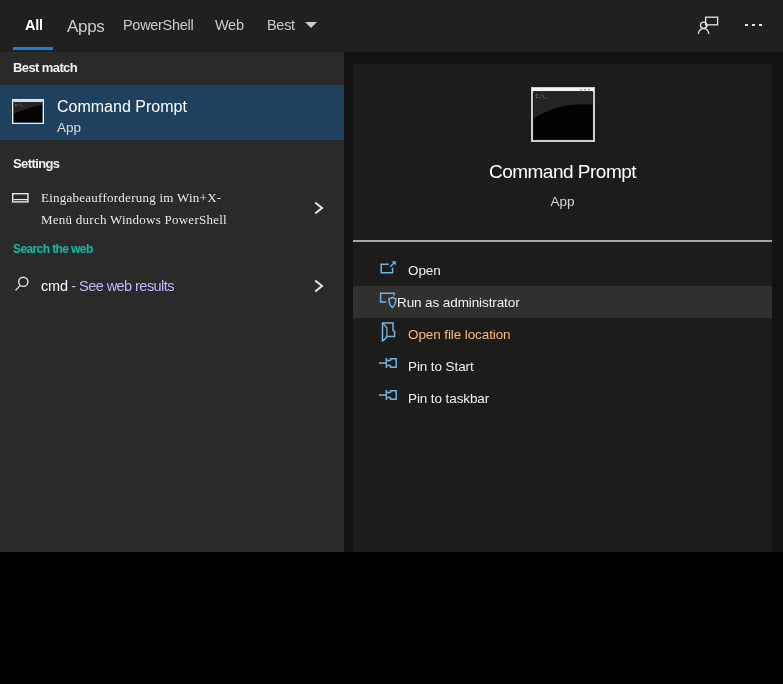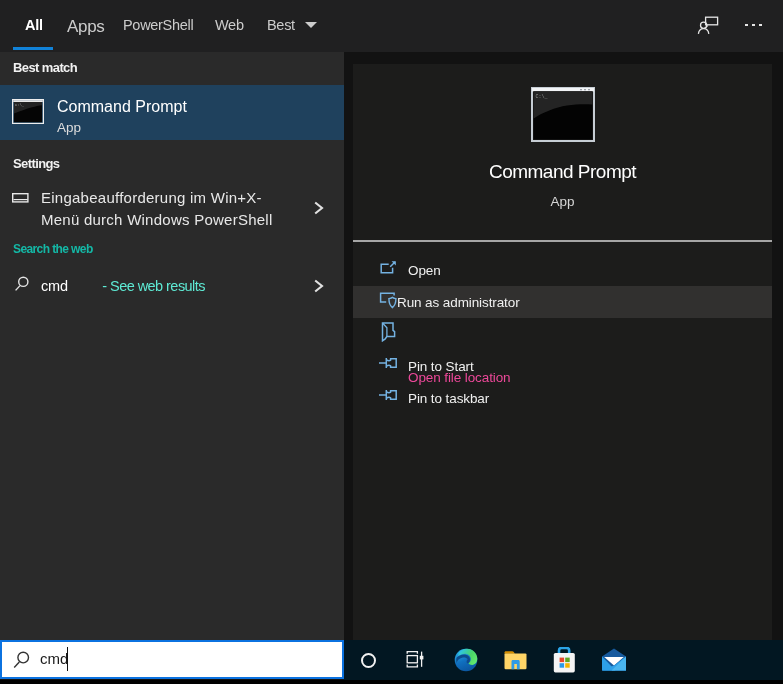--- a/index.html
+++ b/index.html
@@ -1,14 +1,14 @@
 <!DOCTYPE html>
 <html><head><meta charset="utf-8"><style>
 html,body{margin:0;padding:0;background:#000;}
-#root{position:relative;width:783px;height:684px;overflow:hidden;font-family:"Liberation Sans",sans-serif;background:#121212;}
+#root{position:relative;width:783px;height:552px;overflow:hidden;font-family:"Liberation Sans",sans-serif;background:#121212;}
 .abs{position:absolute;}
 </style></head>
 <body>
 <div id="root">
 
 <div class="abs" style="left:0;top:0;width:783px;height:52px;background:#202021;"></div>
 <div class="abs" style="left:25px;top:17px;font-size:14.5px;font-weight:bold;color:#ffffff;letter-spacing:-0.2px;">All</div>
 <div class="abs" style="left:67px;top:17px;font-size:17px;color:#cccccc;letter-spacing:-0.3px;">Apps</div>
 <div class="abs" style="left:123px;top:17px;font-size:14.5px;color:#cccccc;letter-spacing:-0.3px;">PowerShell</div>
 <div class="abs" style="left:215px;top:17px;font-size:14.5px;color:#cccccc;letter-spacing:-0.3px;">Web</div>
@@ -40,31 +40,31 @@
   <text x="3.0" y="7.0" font-size="3.8" fill="#a8a8a8" font-family="Liberation Mono,monospace">C:\_</text>
 </svg>
 <div class="abs" style="left:57px;top:97.5px;font-size:16px;color:#ffffff;letter-spacing:0px;">Command Prompt</div>
 <div class="abs" style="left:57px;top:119.5px;font-size:13.5px;color:#dcdcdc;">App</div>
 
 <div class="abs" style="left:13px;top:155.5px;font-size:13px;font-weight:bold;color:#f2f2f2;letter-spacing:-0.6px;">Settings</div>
 <svg class="abs" style="left:12px;top:192.5px;" width="17" height="10" viewBox="0 0 17 10">
   <rect x="0.7" y="0.7" width="15.2" height="8.2" fill="none" stroke="#e8e8e8" stroke-width="1.4"></rect>
   <line x1="1.5" y1="6.6" x2="15.8" y2="6.6" stroke="#e8e8e8" stroke-width="1.2"></line>
 </svg>
-<div class="abs" style="left:41px;top:187px;font-size:15px;color:#e8e8e8;line-height:21.5px;letter-spacing:0.25px;">Eingabeaufforderung im Win+X-<br>Menü durch Windows PowerShell</div>
+<div class="abs" style="left:41px;top:187px;font-size:13px;color:#e8e8e8;line-height:21.5px;letter-spacing:0.25px;font-family:Liberation Serif, serif;">Eingabeaufforderung im Win+X-<br>Menü durch Windows PowerShell</div>
 <svg class="abs" style="left:312px;top:200px;" width="12" height="16" viewBox="0 0 12 16">
   <path d="M3.2 2.5 L10 8 L3.2 13.5" fill="none" stroke="#e2e2e2" stroke-width="2.1"></path>
 </svg>
 
 <div class="abs" style="left:13px;top:241.5px;font-size:12px;font-weight:bold;color:#14b8a6;letter-spacing:-0.6px;">Search the web</div>
 <svg class="abs" style="left:14px;top:276px;" width="16" height="16" viewBox="0 0 16 16">
   <circle cx="9.3" cy="5.8" r="4.6" fill="none" stroke="#e4e4e4" stroke-width="1.4"></circle>
   <line x1="6" y1="9.6" x2="1.6" y2="14.4" stroke="#e4e4e4" stroke-width="1.4"></line>
 </svg>
-<div class="abs" style="left:41px;top:278px;font-size:14.5px;color:#ffffff;letter-spacing:-0.2px;">cmd<span style="color:#5eead4;letter-spacing:-0.55px;padding-left:31px;"> - See web results</span></div>
+<div class="abs" style="left:41px;top:278px;font-size:14.5px;color:#ffffff;letter-spacing:-0.2px;">cmd<span style="color:#c4b5fd;letter-spacing:-0.55px;"> - See web results</span></div>
 <svg class="abs" style="left:312px;top:278px;" width="12" height="16" viewBox="0 0 12 16">
   <path d="M3.2 2.5 L10 8 L3.2 13.5" fill="none" stroke="#e2e2e2" stroke-width="2.1"></path>
 </svg>
 
 <div class="abs" style="left:353px;top:64px;width:419px;height:576px;background:#1c1c1b;"></div>
 
 <svg class="abs" style="left:531px;top:87px;" width="64" height="55" viewBox="0 0 64 55">
   <rect x="1" y="1" width="62" height="53" fill="none" stroke="#c6cdd4" stroke-width="2"></rect>
   <rect x="1" y="1" width="62" height="3.4" fill="#f2f4f6"></rect>
   <rect x="2.6" y="4.4" width="58.8" height="48" fill="#030303"></rect>
@@ -90,21 +90,21 @@
 <svg class="abs" style="left:378px;top:290px;" width="24" height="22" viewBox="0 0 24 22">
   <path d="M8.2 11.9 L2.6 11.9 L2.6 3.2 L16.1 3.2 L16.1 5.6" fill="none" stroke="#74b2e2" stroke-width="1.5"></path>
   <path d="M10.9 8.6 C12.4 8.6 13.4 8.2 14.4 7.4 C15.4 8.2 16.4 8.6 17.9 8.6 C17.9 12.6 17.0 15.8 14.4 17.6 C11.8 15.8 10.9 12.6 10.9 8.6 Z" fill="none" stroke="#74b2e2" stroke-width="1.4"></path>
 </svg>
 <div class="abs" style="left:397px;top:294.5px;font-size:13.5px;color:#f0f0f0;letter-spacing:-0.1px;">Run as administrator</div>
 
 <svg class="abs" style="left:378px;top:322px;" width="20" height="20" viewBox="0 0 20 20">
   <path d="M4.5 20 L4.5 2.3 L15 2.3 L15 9.6 L16.6 10.9 L16.6 15.8 L8.8 15.8 L7.2 18.1 Z" fill="none" stroke="#74b2e2" stroke-width="1.5" transform="translate(0,-1.2)"></path>
   <path d="M4.7 2.5 L8.9 7 L8.9 15.6" fill="none" stroke="#74b2e2" stroke-width="1.3" transform="translate(0,-1.2)"></path>
 </svg>
-<div class="abs" style="left:408px;top:326.5px;font-size:13.5px;color:#ec4899;letter-spacing:-0.1px;margin-top:43px;">Open file location</div>
+<div class="abs" style="left:408px;top:326.5px;font-size:13.5px;color:#fdba74;letter-spacing:-0.1px;">Open file location</div>
 
 <svg class="abs" style="left:378px;top:355px;" width="22" height="16" viewBox="0 0 22 16">
   <line x1="1" y1="8" x2="8.3" y2="8" stroke="#74b2e2" stroke-width="1.5"></line>
   <path d="M8.3 2.9 L8.3 13.1 M8.3 4.7 C10.3 6.1 11.4 6.1 12.6 5.2 L12.6 3.8 L18.2 3.8 L18.2 12.2 L12.6 12.2 L12.6 10.8 C11.4 9.9 10.3 9.9 8.3 11.3" fill="none" stroke="#74b2e2" stroke-width="1.5"></path>
 </svg>
 <div class="abs" style="left:408px;top:358.5px;font-size:13.5px;color:#f0f0f0;letter-spacing:-0.1px;">Pin to Start</div>
 
 <svg class="abs" style="left:378px;top:387px;" width="22" height="16" viewBox="0 0 22 16">
   <line x1="1" y1="8" x2="8.3" y2="8" stroke="#74b2e2" stroke-width="1.5"></line>
   <path d="M8.3 2.9 L8.3 13.1 M8.3 4.7 C10.3 6.1 11.4 6.1 12.6 5.2 L12.6 3.8 L18.2 3.8 L18.2 12.2 L12.6 12.2 L12.6 10.8 C11.4 9.9 10.3 9.9 8.3 11.3" fill="none" stroke="#74b2e2" stroke-width="1.5"></path>

